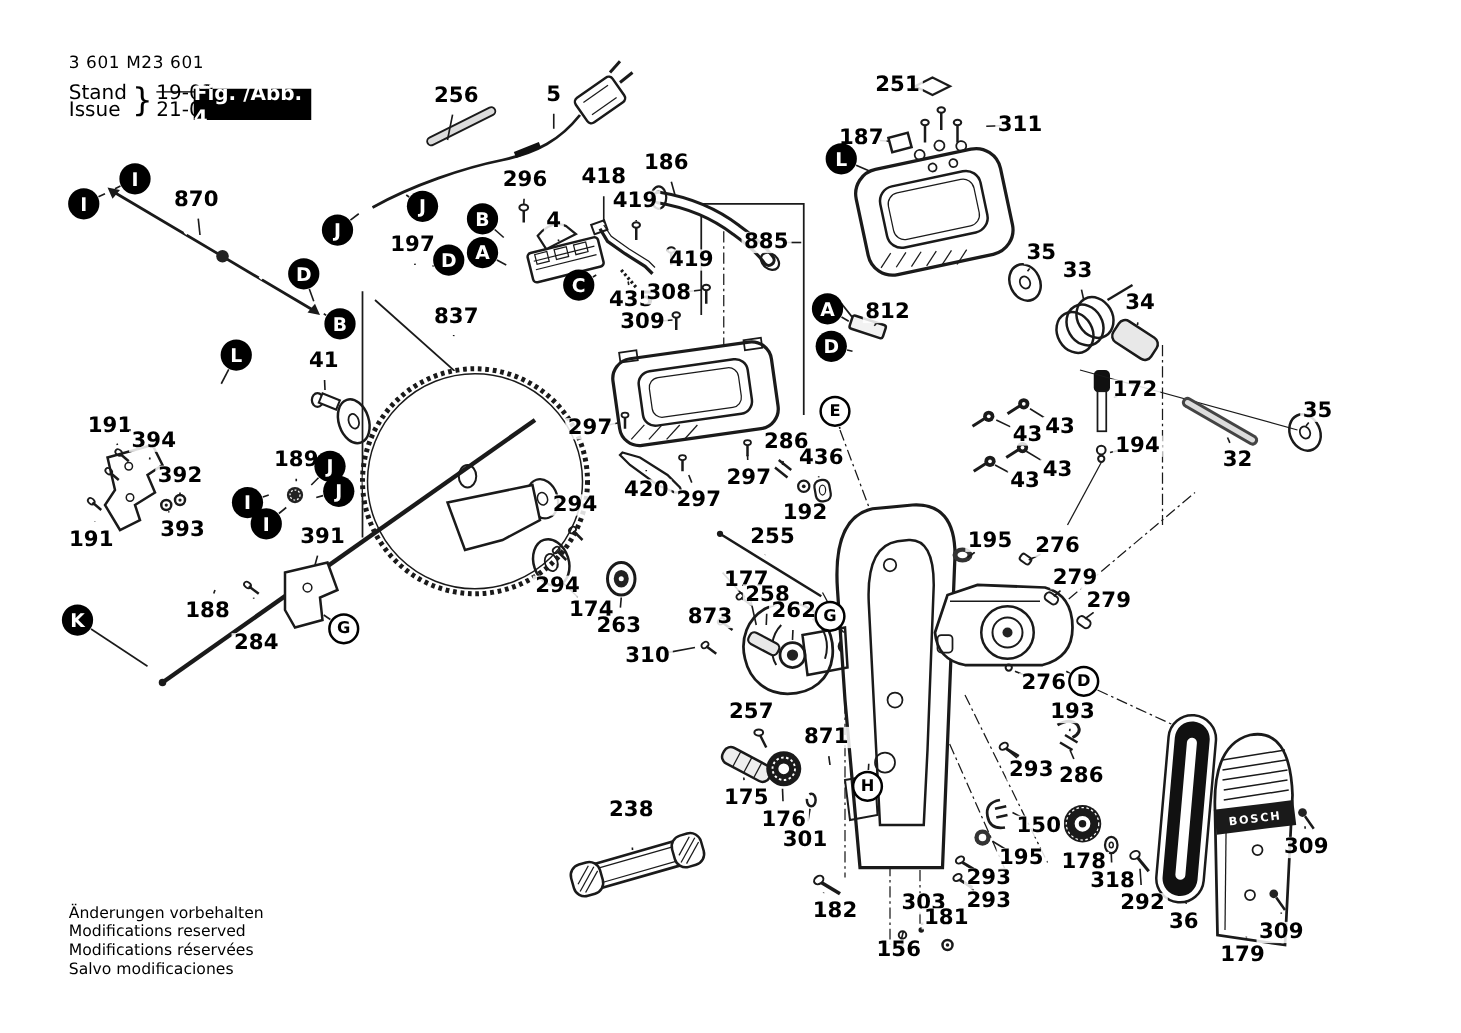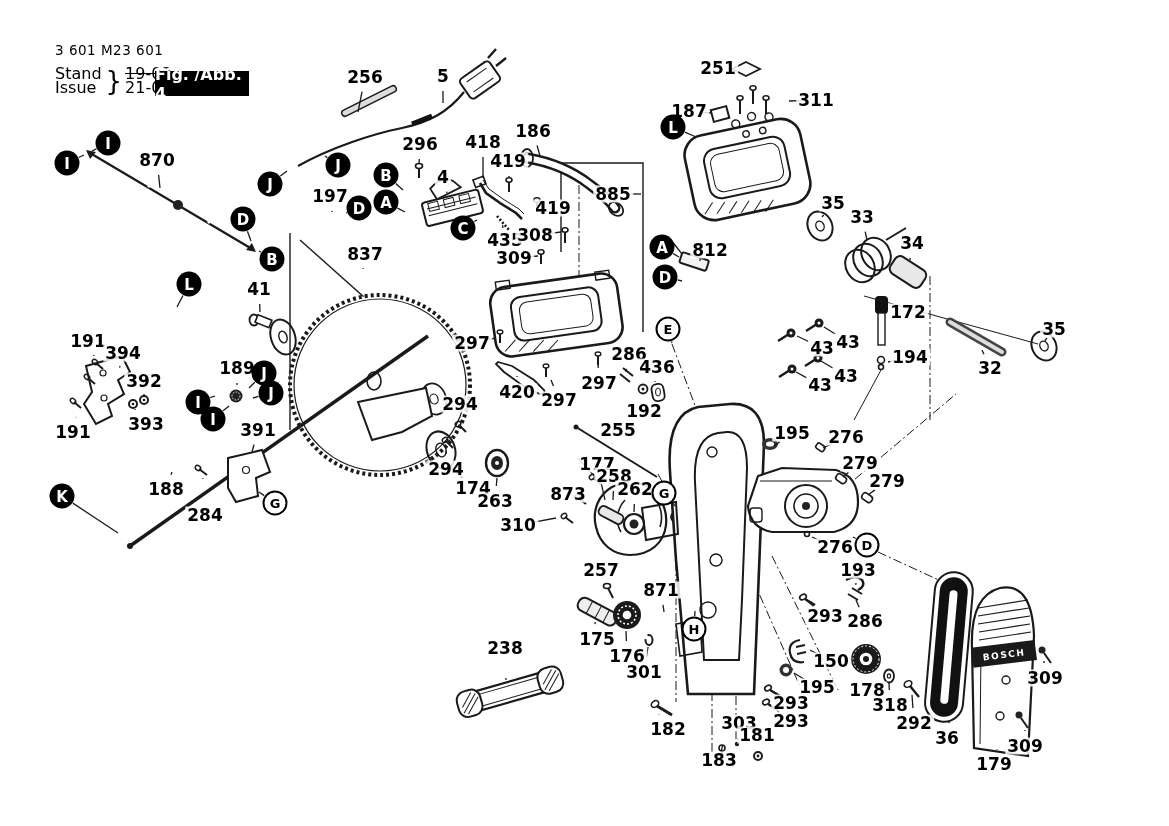--- a/index.html
+++ b/index.html
@@ -582,20 +582,26 @@
       </div>
       <div class="brace">}</div>
       <div class="issue-values">
         <div class="struck">19-03</div>
         <div>21-07-17</div>
       </div>
     </div>
   </div>
   <div class="fig-box">Fig. /Abb. 4</div>
 
+  <div class="footer">
+    <div>Änderungen vorbehalten</div>
+    <div>Modifications reserved</div>
+    <div>Modifications réservées</div>
+    <div>Salvo modificaciones</div>
+  </div>
 
   <div id="label-layer">
       <div class="part-label" style="left: 365px; top: 77px;">256</div>
       <div class="part-label" style="left: 443px; top: 76px;">5</div>
       <div class="part-label" style="left: 420px; top: 144px;">296</div>
       <div class="part-label" style="left: 483px; top: 142px;">418</div>
       <div class="part-label" style="left: 508px; top: 161px;">419</div>
       <div class="part-label" style="left: 533px; top: 131px;">186</div>
       <div class="part-label" style="left: 330px; top: 196px;">197</div>
       <div class="part-label" style="left: 443px; top: 177px;">4</div>
@@ -644,21 +650,21 @@
       <div class="part-label" style="left: 597px; top: 464px;">177</div>
       <div class="part-label" style="left: 614px; top: 476px;">258</div>
       <div class="part-label" style="left: 635px; top: 489px;">262</div>
       <div class="part-label" style="left: 601px; top: 570px;">257</div>
       <div class="part-label" style="left: 597px; top: 639px;">175</div>
       <div class="part-label" style="left: 627px; top: 656px;">176</div>
       <div class="part-label" style="left: 644px; top: 672px;">301</div>
       <div class="part-label" style="left: 661px; top: 590px;">871</div>
       <div class="part-label" style="left: 505px; top: 648px;">238</div>
       <div class="part-label" style="left: 668px; top: 729px;">182</div>
-      <div class="part-label" style="left: 719px; top: 760px;">183</div>
+      <div class="part-label" style="left: 719px; top: 760px;">156</div>
       <div class="part-label" style="left: 739px; top: 723px;">303</div>
       <div class="part-label" style="left: 757px; top: 735px;">181</div>
       <div class="part-label" style="left: 825px; top: 616px;">293</div>
       <div class="part-label" style="left: 865px; top: 621px;">286</div>
       <div class="part-label" style="left: 791px; top: 703px;">293</div>
       <div class="part-label" style="left: 791px; top: 721px;">293</div>
       <div class="part-label" style="left: 831px; top: 661px;">150</div>
       <div class="part-label" style="left: 817px; top: 687px;">195</div>
       <div class="part-label" style="left: 867px; top: 690px;">178</div>
       <div class="part-label" style="left: 890px; top: 705px;">318</div>

